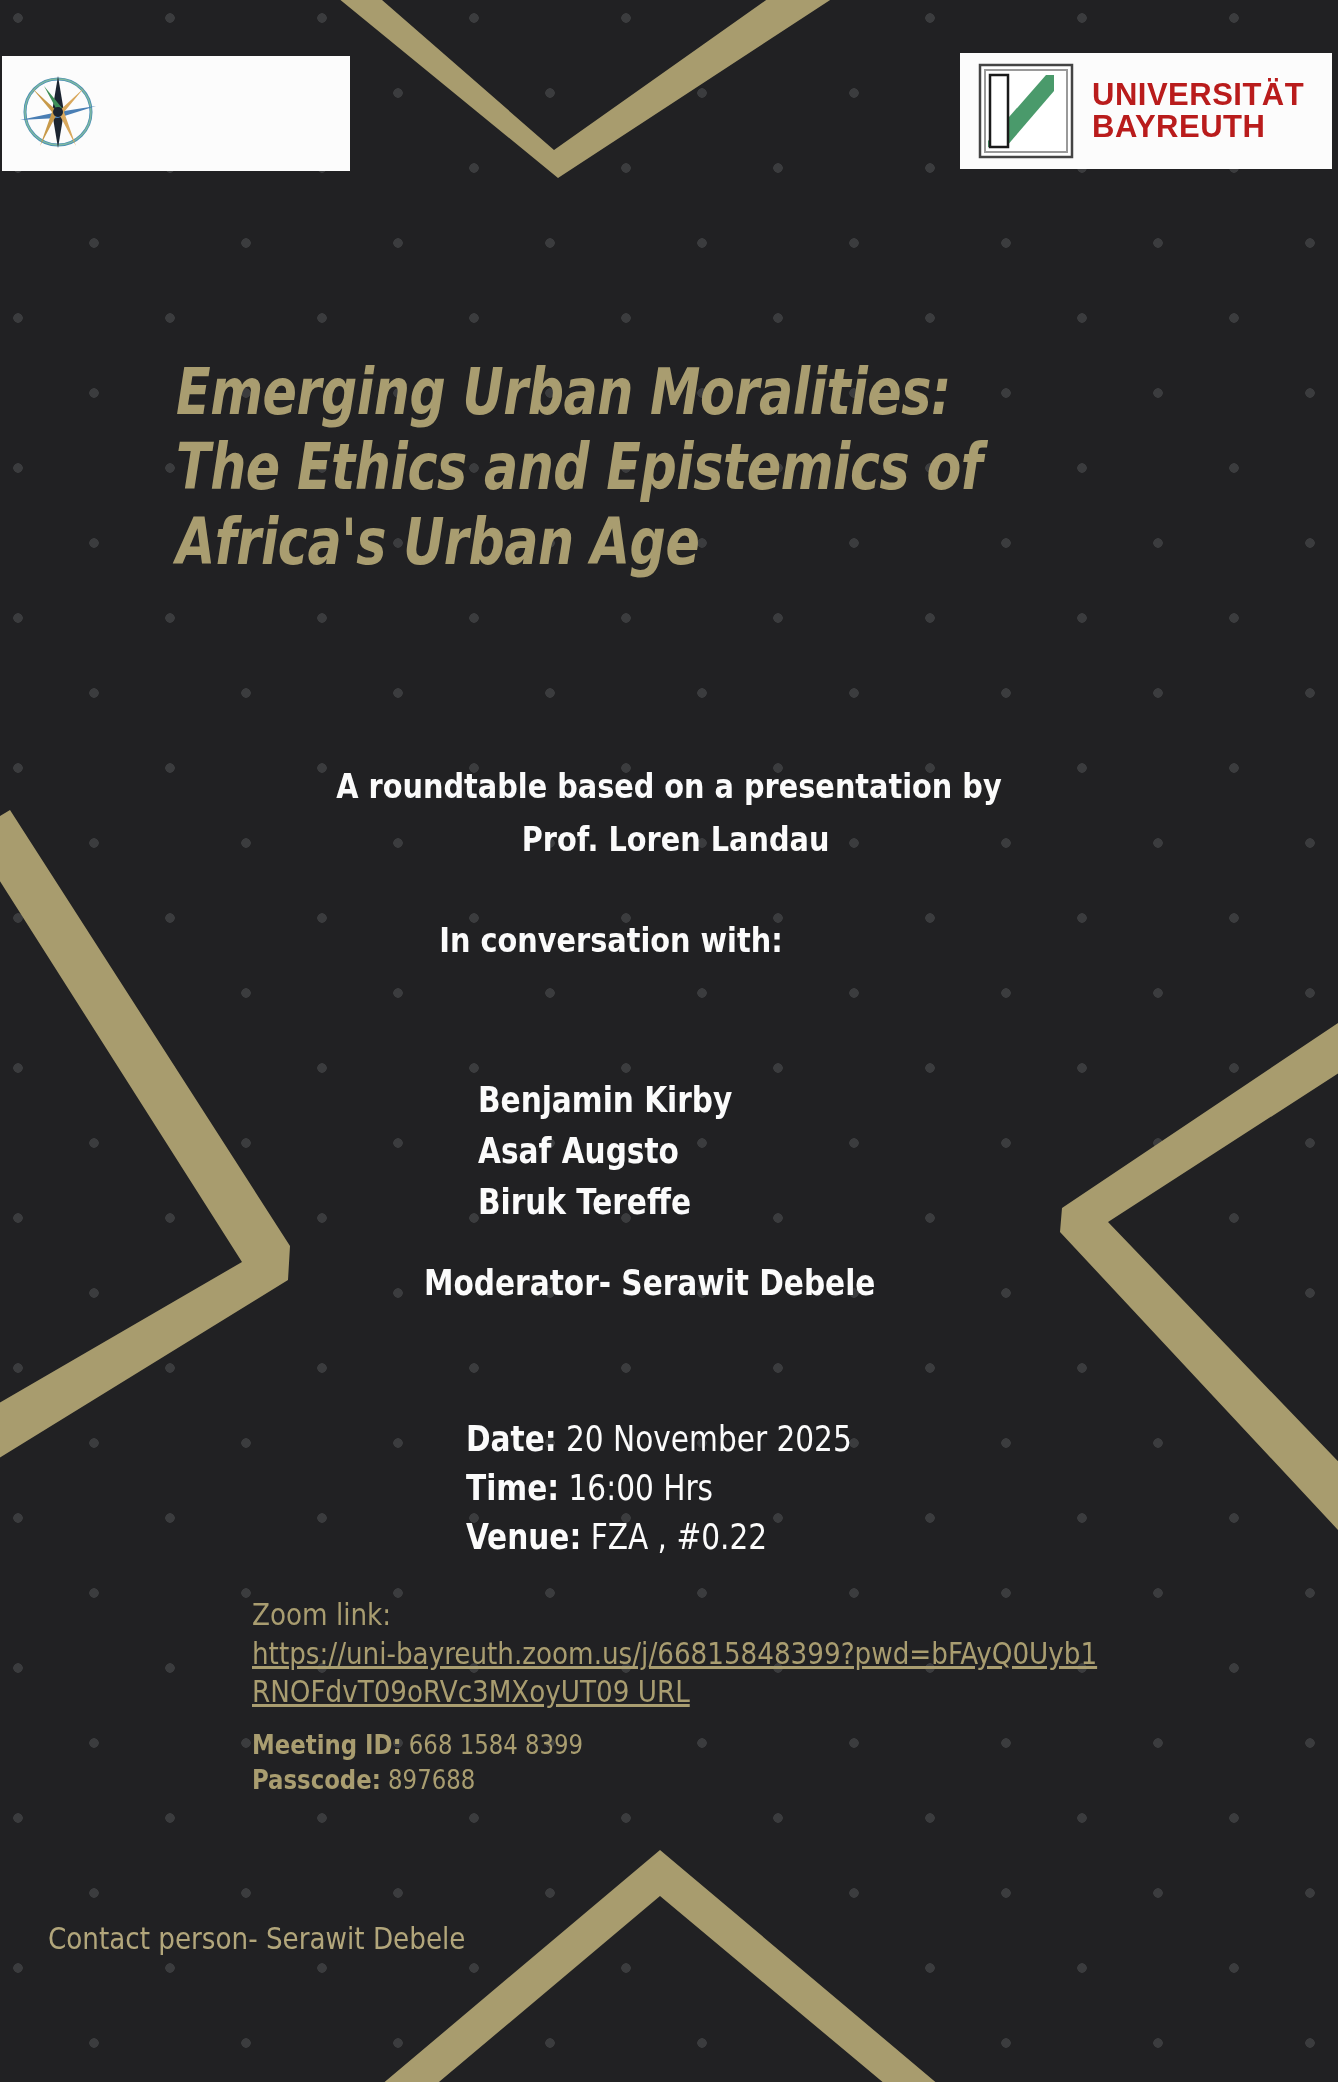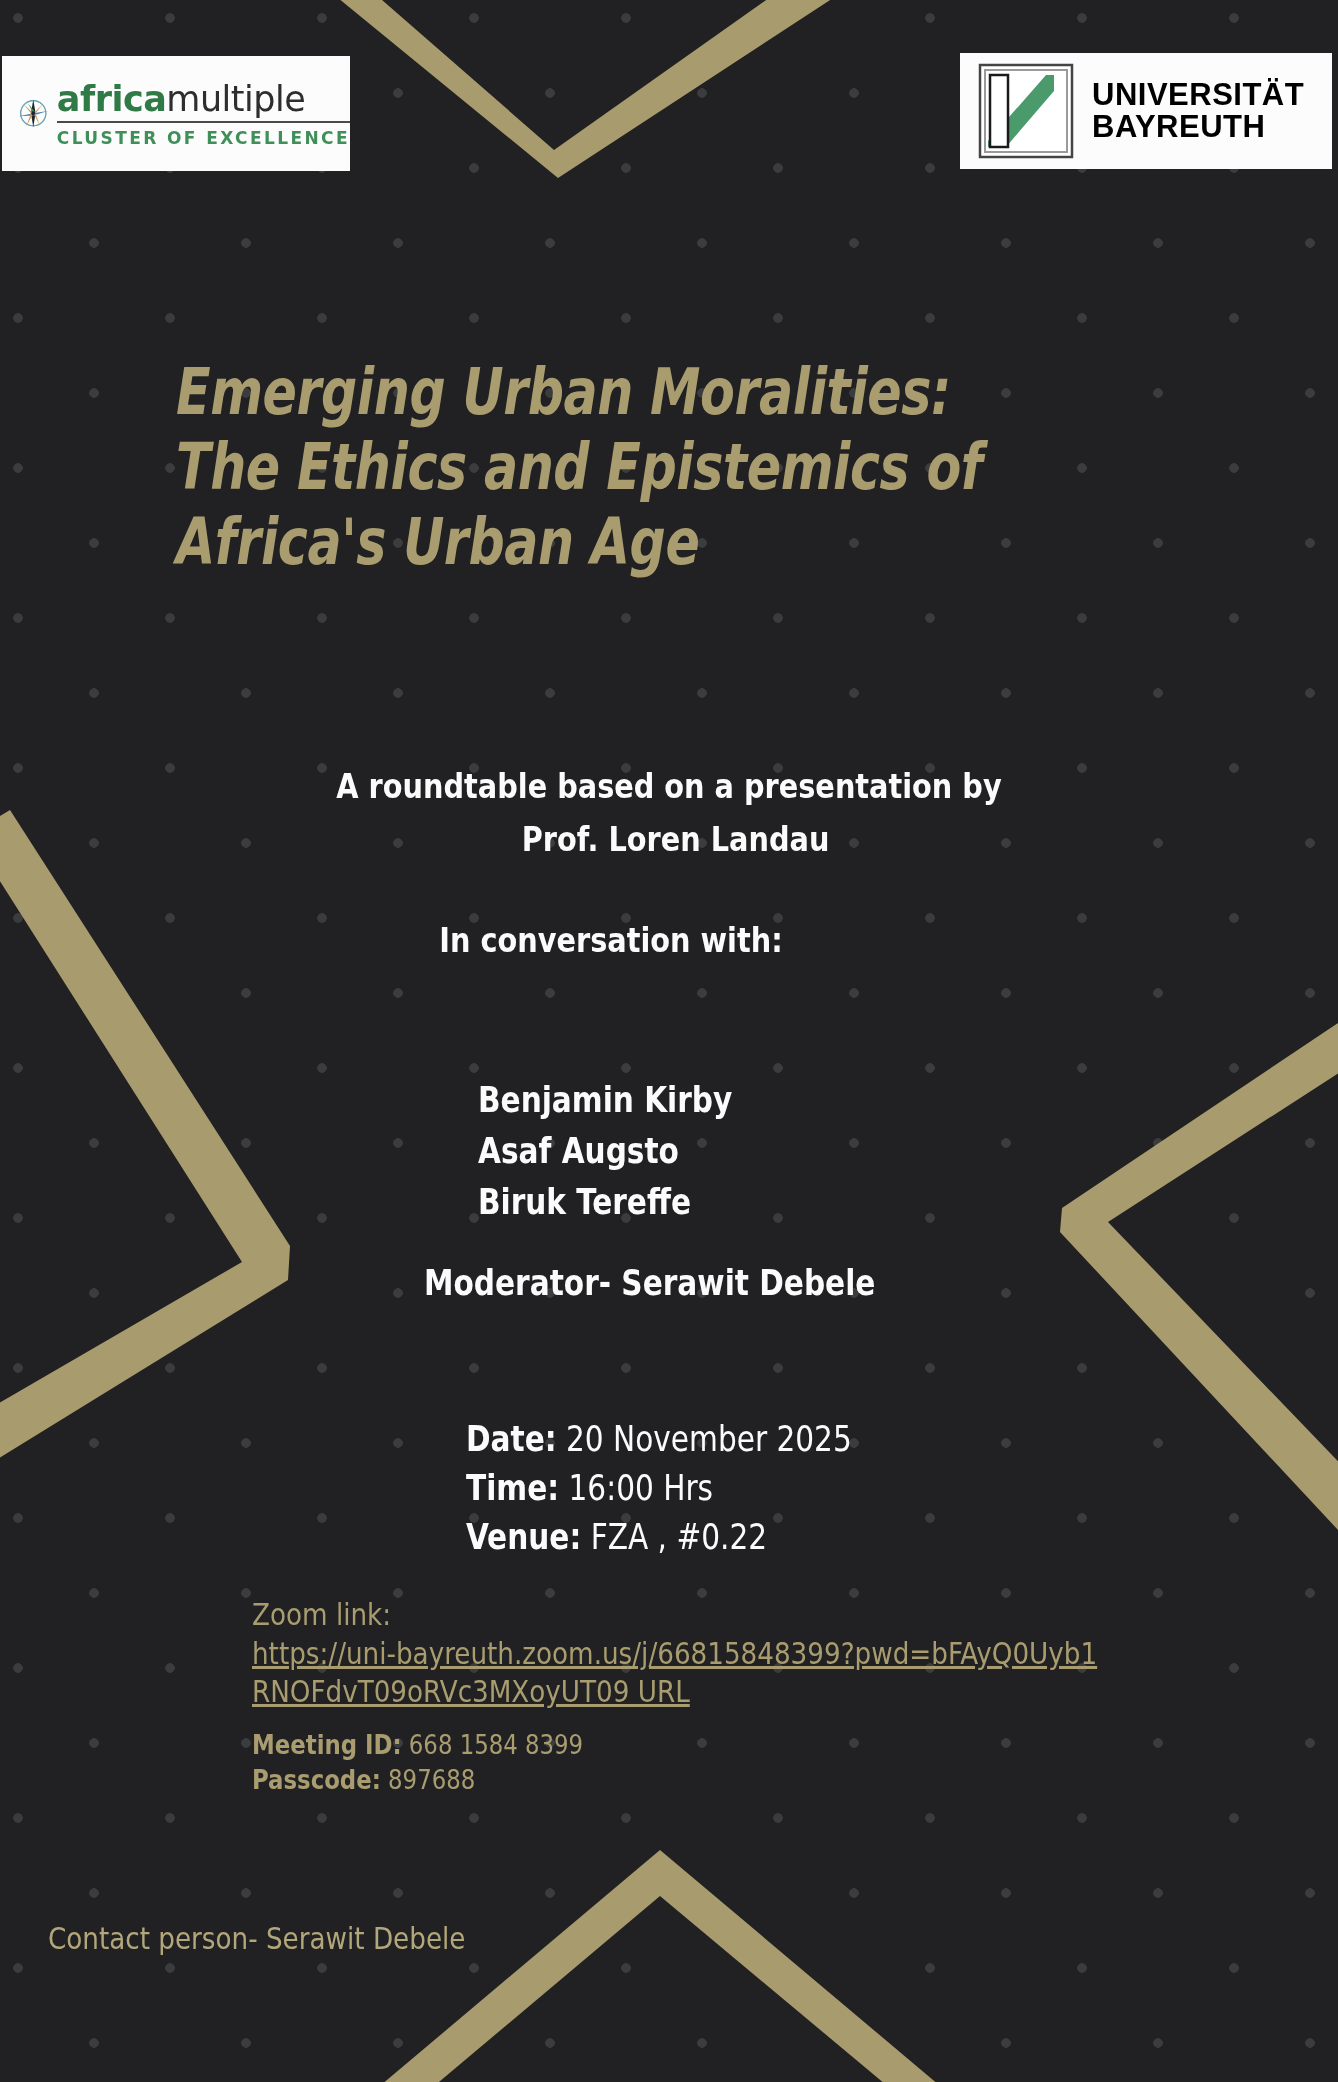--- a/index.html
+++ b/index.html
@@ -79,21 +79,21 @@
   .africa-row2 {
     font-size: 17px;
     font-weight: bold;
     letter-spacing: 2.4px;
     color: #3f8f58;
     margin-top: 5px;
     white-space: nowrap;
   }
   .uni-word {
     font-family: "Liberation Sans", sans-serif;
-    color: #000000;
+    color: #b91c1c;
     font-size: 31px;
     font-weight: bold;
     line-height: 1.04;
     letter-spacing: 0.5px;
     white-space: nowrap;
   }
 
   
   #content {
     position: relative;
@@ -244,24 +244,20 @@
     <svg width="86" height="84" viewBox="0 0 86 84">
       <circle cx="40" cy="40" r="33" fill="none" stroke="#4a8fb5" stroke-width="3"></circle>
       <circle cx="40" cy="40" r="33" fill="none" stroke="#7fb8a0" stroke-width="1.5"></circle>
       <polygon points="40,4 46,40 40,76 34,40" fill="#1b2430"></polygon>
       <polygon points="2,48 40,40 78,34 40,46" fill="#4a7fb5"></polygon>
       <polygon points="14,16 40,40 22,74 34,40" fill="#c89a4a"></polygon>
       <polygon points="66,16 40,40 58,74 46,40" fill="#d9a85c"></polygon>
       <polygon points="26,14 40,40 70,10 44,36" fill="#3f8f58"></polygon>
       <circle cx="40" cy="40" r="5" fill="#1b2430"></circle>
     </svg>
-    <div style="margin-left:6px">
-      <div class="africa-row1"><span class="africa-a">africa</span><span class="africa-m">multiple</span></div>
-      <div class="africa-row2">CLUSTER OF EXCELLENCE</div>
-    </div>
   </div>
 
   <div class="logo-box" id="logo-uni">
     <svg width="96" height="96" viewBox="0 0 96 96">
       <rect x="2" y="2" width="92" height="92" fill="#ffffff" stroke="#444" stroke-width="2.5"></rect>
       <rect x="7" y="7" width="82" height="82" fill="none" stroke="#9a9a9a" stroke-width="2"></rect>
       <polygon points="76,28 28,84 10,84 10,78 68,12 76,12" fill="#4a9a6b"></polygon>
       <rect x="12" y="12" width="18" height="72" fill="#ffffff" stroke="#1a1a1a" stroke-width="2.5"></rect>
     </svg>
     <div class="uni-word">

